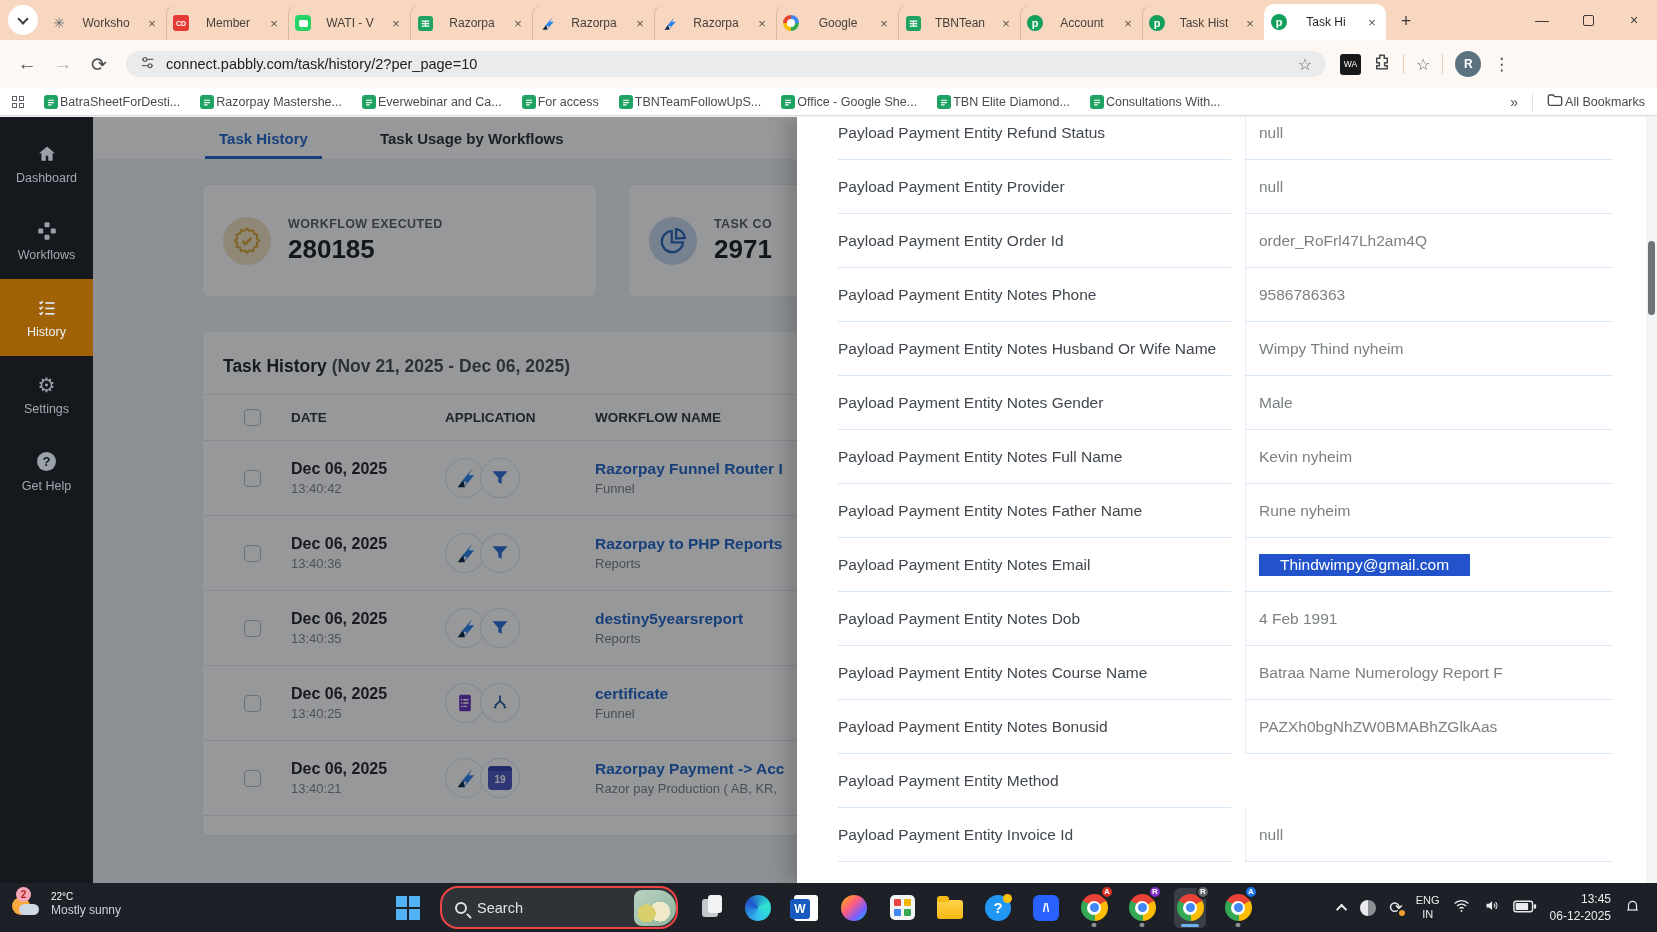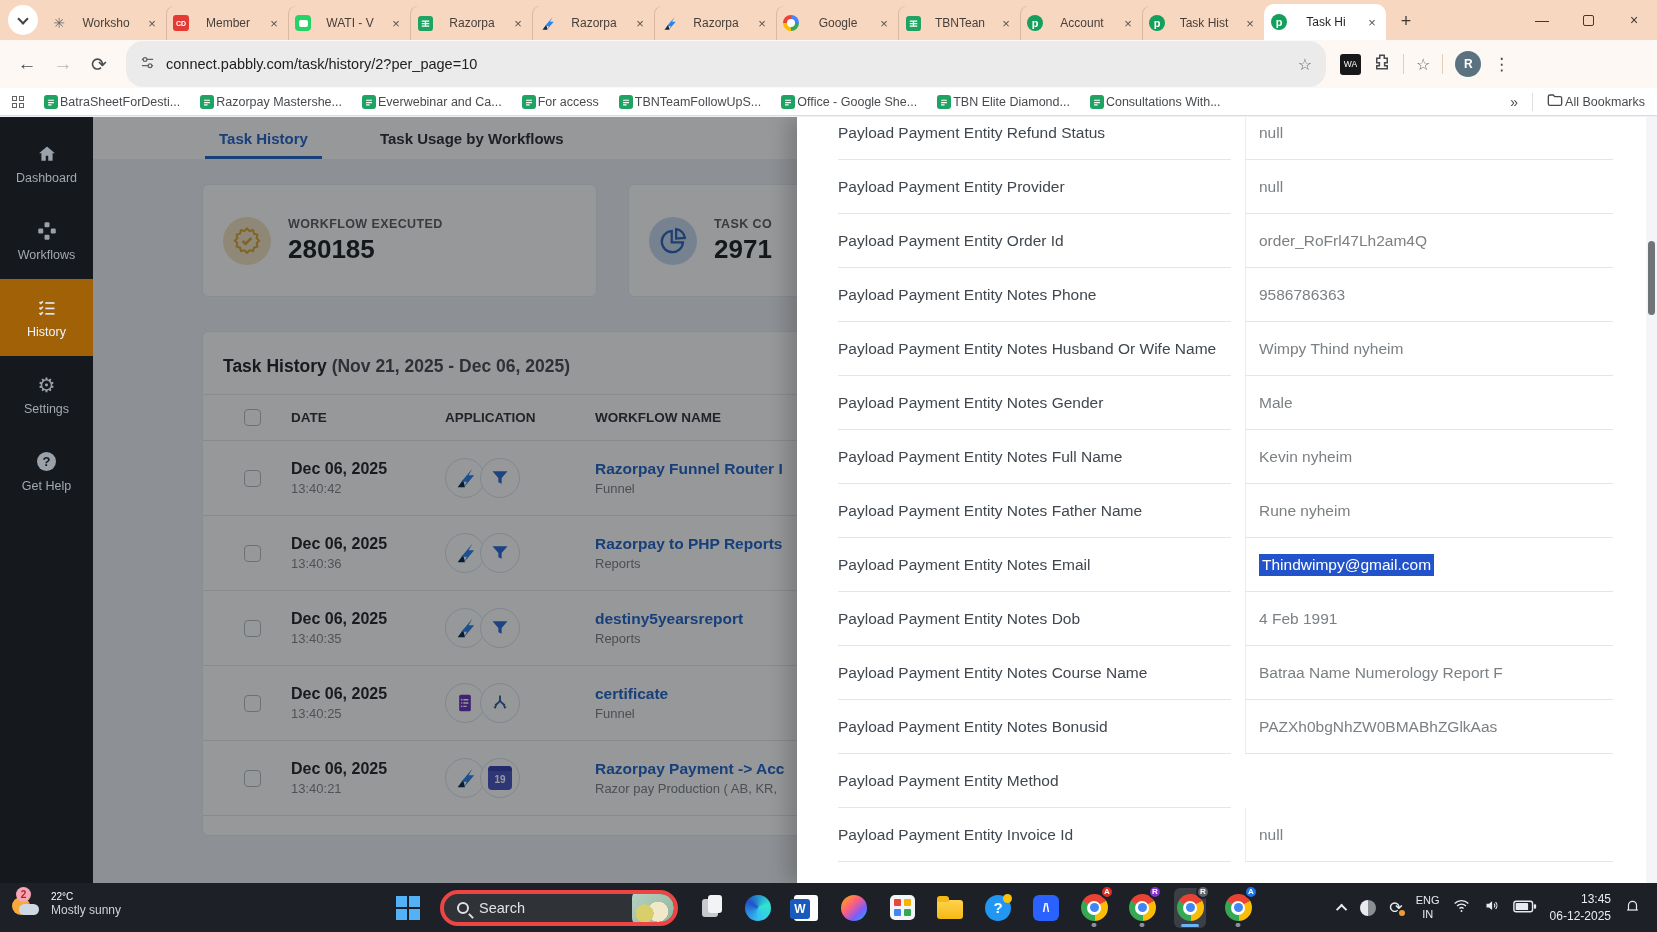--- a/index.html
+++ b/index.html
@@ -26,21 +26,21 @@
   .fav.pabbly { background:#12a05c; border-radius:50%; color:#fff; font-weight:bold; font-size:11px; }
   .newtab { width:28px; height:28px; margin:0 0 5px 6px; display:flex; align-items:center; justify-content:center; font-size:18px; color:#3c3a38; }
   .wincontrols { position:absolute; right:0; top:0; height:40px; display:flex; }
   .winbtn { width:46px; height:100%; display:flex; align-items:center; justify-content:center; color:#3a3a3a; font-size:14px; }
   .maxbox { width:11px; height:11px; border:1.5px solid #3a3a3a; border-radius:2px; }
 
   
   .toolbar { position:absolute; top:40px; left:0; right:0; height:48px; background:#fdf8f3; display:flex; align-items:center; padding:0 10px; gap:2px; }
   .navbtn { width:34px; height:34px; display:flex; align-items:center; justify-content:center; font-size:19px; color:#474c50; }
   .navbtn.disabled { color:#b4b8bc; }
-  .omnibox { flex:1; max-width:1200px; height:46px; background:#ebebec; border-radius:17px; display:flex; align-items:center; padding:0 14px; gap:11px; margin:0 8px; }
+  .omnibox { flex:1; max-width:1200px; height:26px; background:#ebebec; border-radius:17px; display:flex; align-items:center; padding:0 14px; gap:11px; margin:0 8px; }
   .url { font-size:14.5px; color:#202124; flex:1; white-space:nowrap; overflow:hidden; }
   .obstar { color:#5f6368; font-size:16px; }
   .toolright { display:flex; align-items:center; gap:12px; margin-left:4px; }
   .wa-badge { width:21px; height:21px; background:#17181a; color:#fff; font-size:8.5px; font-weight:normal; display:flex; align-items:center; justify-content:center; border-radius:3px; }
   .tdivider { width:1px; height:20px; background:#e6cdb8; }
   .avatar { width:26px; height:26px; border-radius:50%; background:#5b7380; color:#fff; font-size:12px; font-weight:bold; display:flex; align-items:center; justify-content:center; }
   .menu3 { font-size:17px; color:#474b4f; }
 
   
   .bookmarksbar { position:absolute; top:88px; left:0; right:0; height:28px; background:#fff; border-bottom:1px solid #dcdcdc; display:flex; align-items:center; padding:0 12px; gap:20px; font-size:12.5px; color:#474b4f; }
@@ -103,39 +103,39 @@
 
   
   .dim { position:absolute; left:93px; top:0; width:704px; bottom:0; background:rgba(8,10,14,.42); z-index:8; }
 
   
   .panel { position:absolute; left:797px; top:0; right:0; bottom:0; background:#fff; z-index:9; box-shadow:-10px 0 18px rgba(0,0,0,.18); }
   .ptable { position:absolute; left:41px; right:44px; top:-11px; }
   .prow { display:flex; height:54px; }
   .plabel { width:393px; margin-right:14px; display:flex; align-items:center; font-size:15.5px; color:#40474e; border-bottom:1px solid #d9e8f6; }
   .pvalue { flex:1; display:flex; align-items:center; font-size:15.5px; color:#7b8084; border-bottom:1px solid #d9e8f6; border-left:1px solid #e2eef9; padding-left:13px; white-space:nowrap; overflow:hidden; }
-  .sel { background:#2253cb; color:#fff; padding:2px 3px; }
+  .sel { background:#2253cb; color:#fff; padding:2px 21px; }
 
   
   .pgscroll { position:absolute; right:0; top:0; bottom:0; width:11px; background:#f4f5f6; z-index:12; }
   .pgthumb { position:absolute; left:2px; width:7px; top:124px; height:74px; background:#6f7479; border-radius:4px; }
 
   
   .taskbar { position:absolute; left:0; right:0; bottom:0; height:49px; background:#1d2127; z-index:30; color:#e9ecef; }
   .weather { position:absolute; left:10px; top:6px; display:flex; align-items:center; gap:9px; }
   .wicon { width:32px; height:30px; position:relative; }
   .wsun { position:absolute; left:2px; top:8px; width:18px; height:18px; border-radius:50%; background:#f8a93c; }
   .wcloud { position:absolute; left:9px; top:15px; width:20px; height:11px; border-radius:7px; background:#cfd9e6; }
   .wbadge { position:absolute; left:6px; top:-2px; width:15px; height:15px; border-radius:50%; background:#f6a6b6; color:#b3261e; font-size:10px; font-weight:bold; display:flex; align-items:center; justify-content:center; }
   .wtemp { font-size:10px; color:#fff; }
   .wdesc { font-size:12px; color:#cfd3d8; margin-top:1px; }
   .tb-center { position:absolute; left:392px; top:0; height:49px; display:flex; align-items:center; gap:16px; }
   .startbtn { display:grid; grid-template-columns:11px 11px; grid-gap:2px; }
   .startbtn i { width:11px; height:11px; background:#53b1f5; }
-  .searchpill { width:238px; height:36px; background:#2f3237; border:4px solid #ef4444; border-radius:18px; display:flex; align-items:center; padding-left:13px; gap:10px; overflow:hidden; }
+  .searchpill { width:238px; height:43px; background:#2f3237; border:2px solid #ef4444; border-radius:18px; display:flex; align-items:center; padding-left:13px; gap:10px; overflow:hidden; }
   .mag { width:12px; height:12px; border:2px solid #dfe2e5; border-radius:50%; position:relative; flex:none; }
   .mag::after { content:""; position:absolute; width:6px; height:2px; background:#dfe2e5; transform:rotate(45deg); left:9px; top:11px; }
   .searchtext { font-size:14.5px; color:#dfe2e5; flex:1; }
   .pears { width:42px; height:36px; flex:none; border-radius:8px 18px 18px 8px; background:radial-gradient(circle at 30% 65%, #d9cf6a 0 9px, transparent 9px), radial-gradient(circle at 62% 60%, #efe9c9 0 10px, transparent 10px), linear-gradient(135deg,#b9d3c2,#8fb49b); }
   .slot { width:32px; height:40px; position:relative; display:flex; align-items:center; justify-content:center; border-radius:6px; }
   .slot.activeapp { background:#3a3f46; }
   .underline { position:absolute; bottom:1px; left:50%; transform:translateX(-50%); width:18px; height:3px; border-radius:2px; background:#6cb2f5; }
   .rundot { position:absolute; bottom:1px; left:50%; transform:translateX(-50%); width:5px; height:4px; border-radius:3px; background:#8d9298; }
   .tv1 { width:16px; height:18px; background:#c6cacf; border-radius:3px; position:relative; }
   .tv1::after { content:""; position:absolute; left:6px; top:-4px; width:14px; height:18px; background:#f2f3f4; border-radius:3px; }

